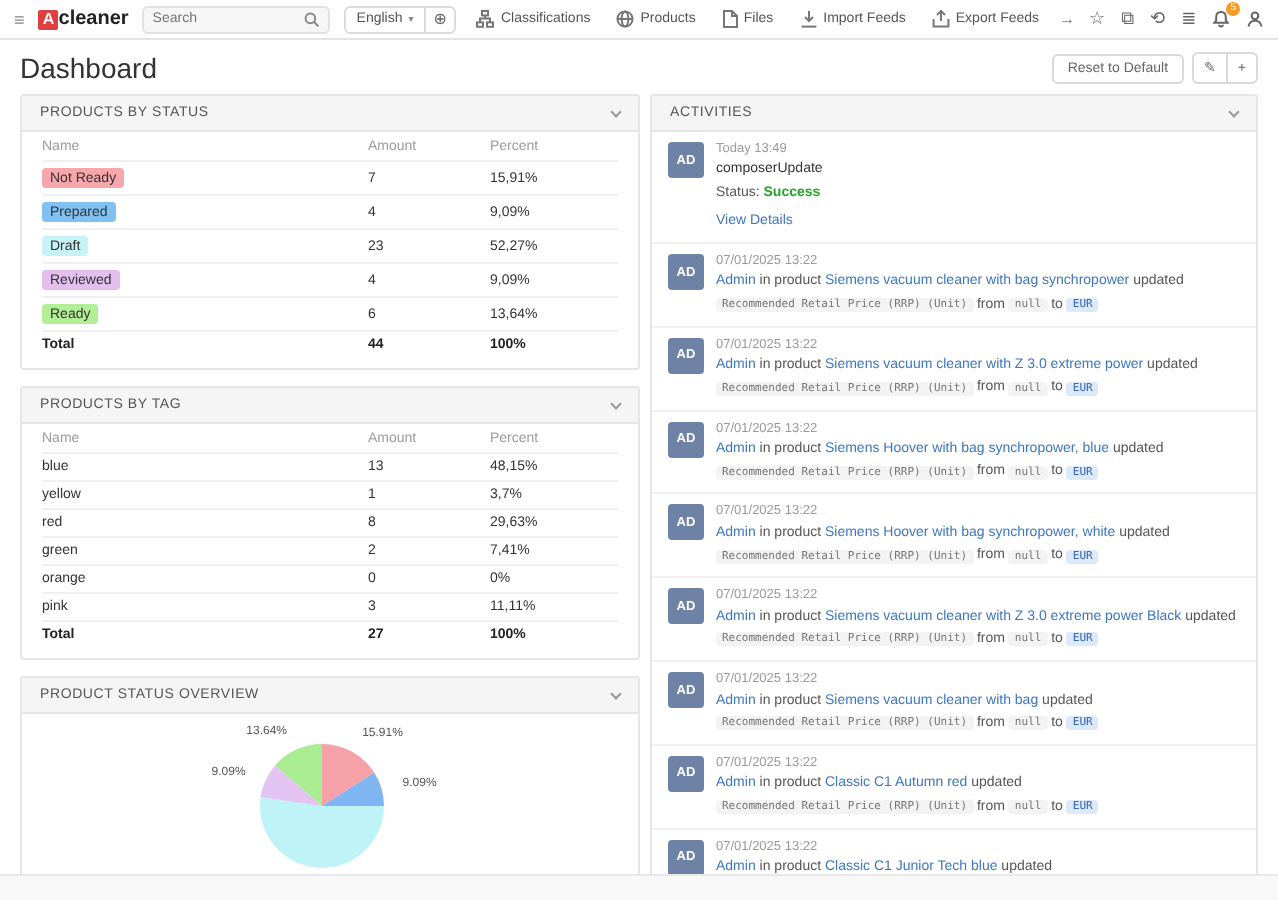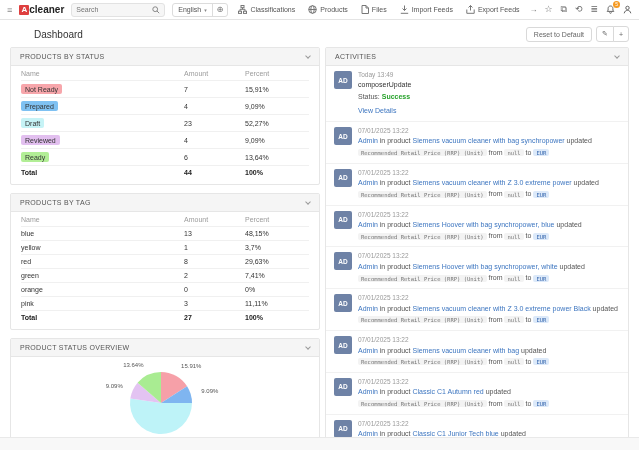--- a/index.html
+++ b/index.html
@@ -23,21 +23,21 @@
   .globe-btn{padding:0 4px;cursor:pointer;font-size:8px;color:#666;}
   .nav-item{display:flex;align-items:center;gap:3px;padding:0 3px;cursor:pointer;}
   .nav-arrow{font-size:8px;color:#777;cursor:pointer;}
   .nav-icons{margin-left:auto;display:flex;align-items:center;gap:8px;font-size:9px;color:#666;}
   .icon-btn{position:relative;cursor:pointer;line-height:1;}
   .nbadge{position:absolute;top:-4px;right:-5px;background:#F59A23;color:#fff;font-size:5px;
     min-width:7px;height:7px;border-radius:4px;display:flex;align-items:center;justify-content:center;padding:0 1px;}
 
   
   .page-head{display:flex;align-items:center;padding:6px 10px 5px;}
-  .page-title{font-size:10px;font-weight:400;color:#333;margin-left:24px;}
+  .page-title{font-size:14px;font-weight:400;color:#333;}
   .head-actions{margin-left:auto;display:flex;gap:4px;align-items:center;}
   .btn{background:#fff;border:1px solid #d9d9d9;border-radius:3px;font-size:7px;color:#666;
     padding:3px 7px;cursor:pointer;font-family:inherit;}
   .btn-group{display:flex;}
   .btn-group .btn{border-radius:0;margin-left:-1px;padding:3px 5px;}
   .btn-group .btn:first-child{border-radius:3px 0 0 3px;margin-left:0;}
   .btn-group .btn:last-child{border-radius:0 3px 3px 0;}
 
   
   .main{display:flex;gap:5px;padding:0 10px;align-items:flex-start;}

